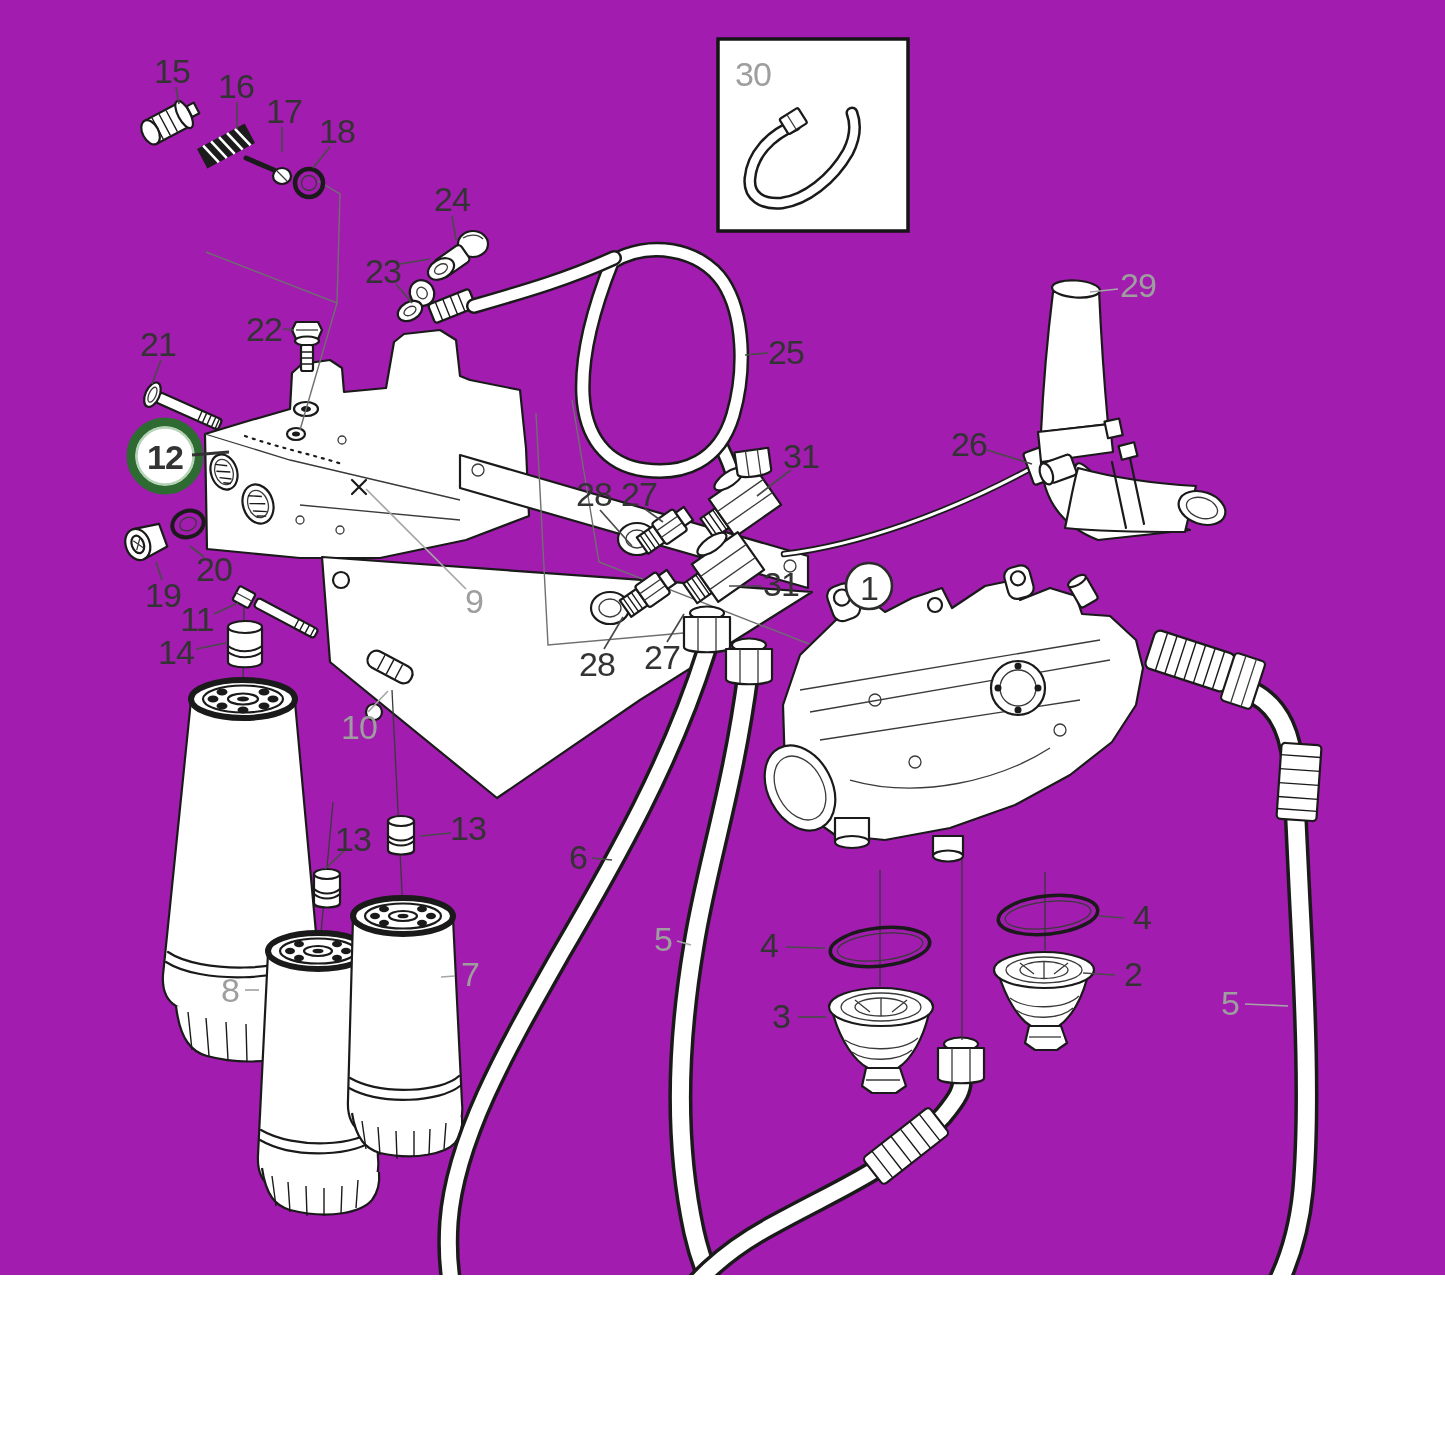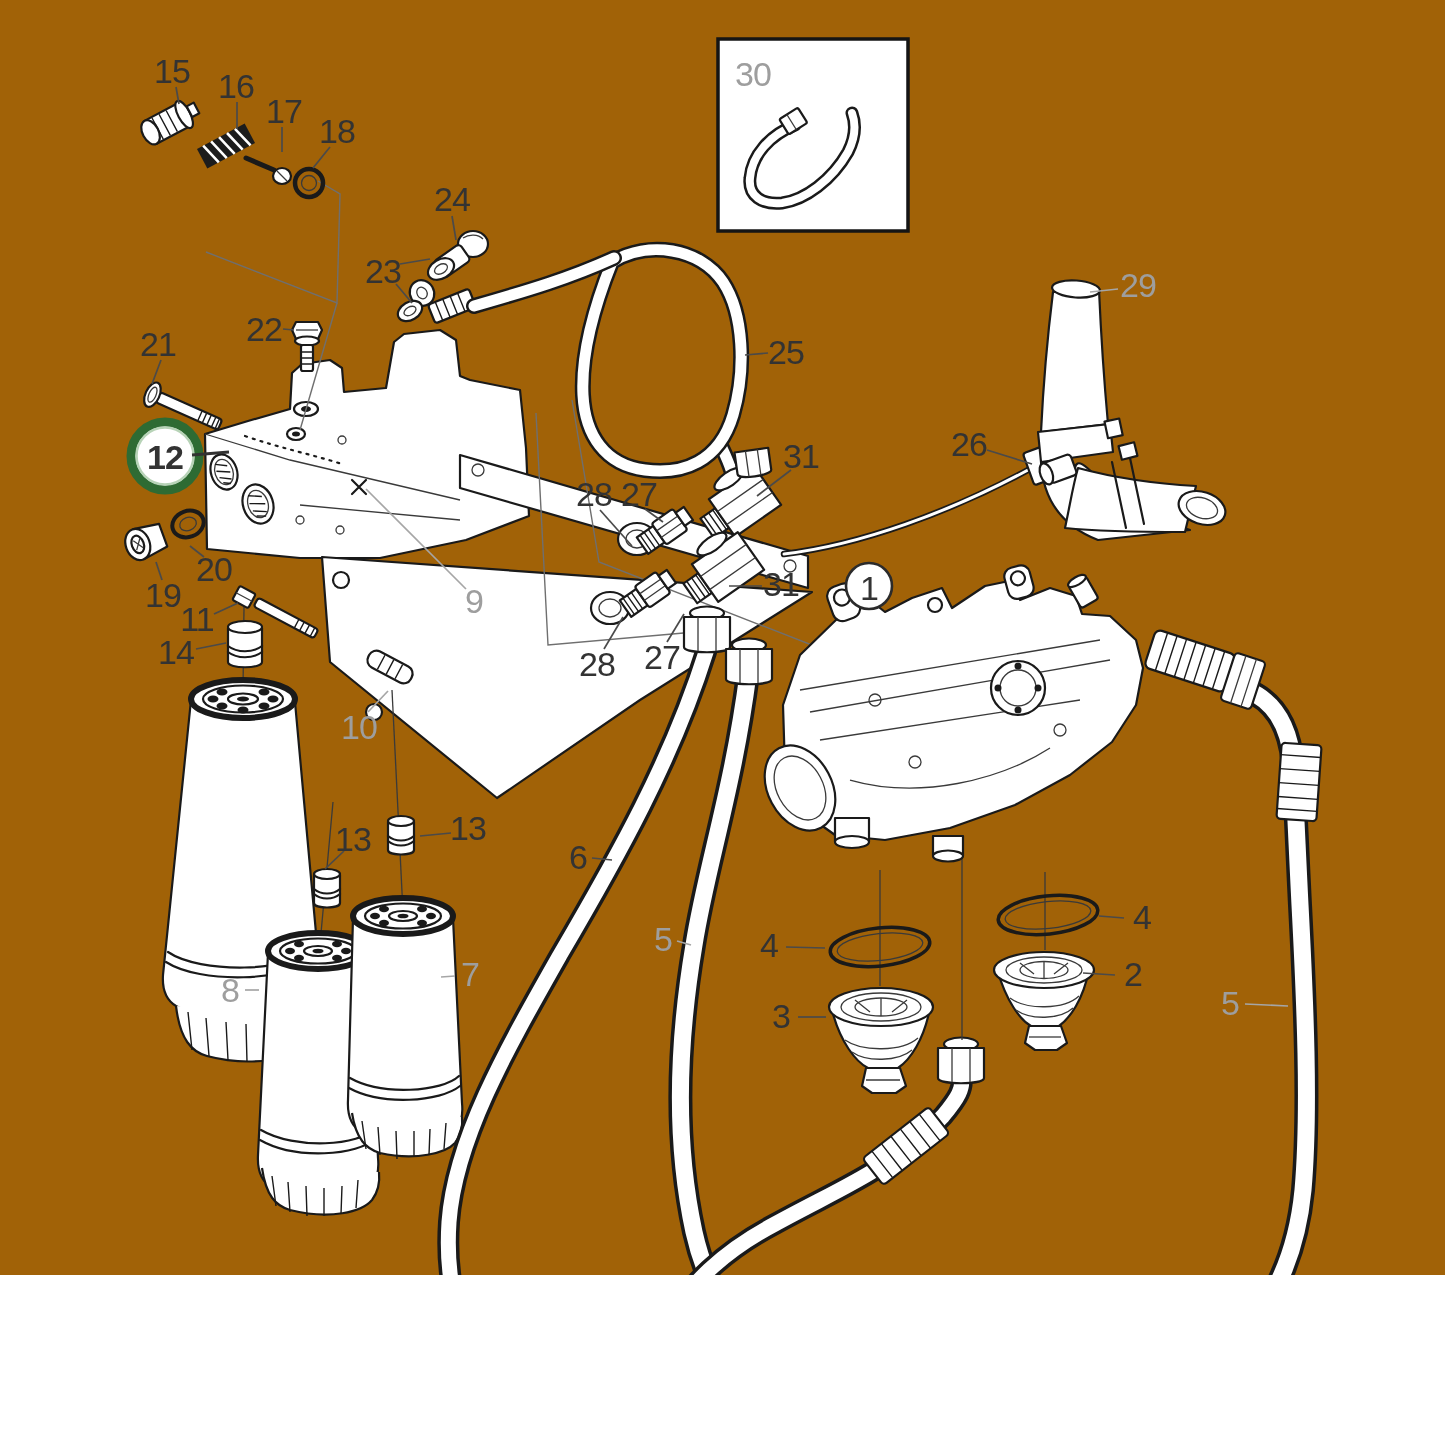--- a/index.html
+++ b/index.html
@@ -1,16 +1,16 @@
 <!DOCTYPE html>
 <html><head>
 <meta charset="utf-8">
 <style>
   html,body{margin:0;padding:0;background:#fff;}
-  .stage{position:relative;width:1445px;height:1275px;background:#a16207;overflow:hidden;}
+  .stage{position:relative;width:1445px;height:1275px;background:#a21caf;overflow:hidden;}
   svg{display:block;}
   svg text{font-family:"Liberation Sans","DejaVu Sans",sans-serif;font-size:34px;letter-spacing:-1px;}
   .ln{stroke:#1a1a1a;stroke-width:2.2;fill:none;stroke-linecap:round;stroke-linejoin:round;}
   .fw{stroke:#1a1a1a;stroke-width:2.2;fill:#ffffff;stroke-linejoin:round;}
   .thin{stroke:#3a3a3a;stroke-width:1.3;fill:none;}
   .proj{stroke:#6f6f6f;stroke-width:1.4;fill:none;}
   .hatch{stroke:#1a1a1a;stroke-width:1.4;fill:none;}
 </style>
 </head>
 <body>

